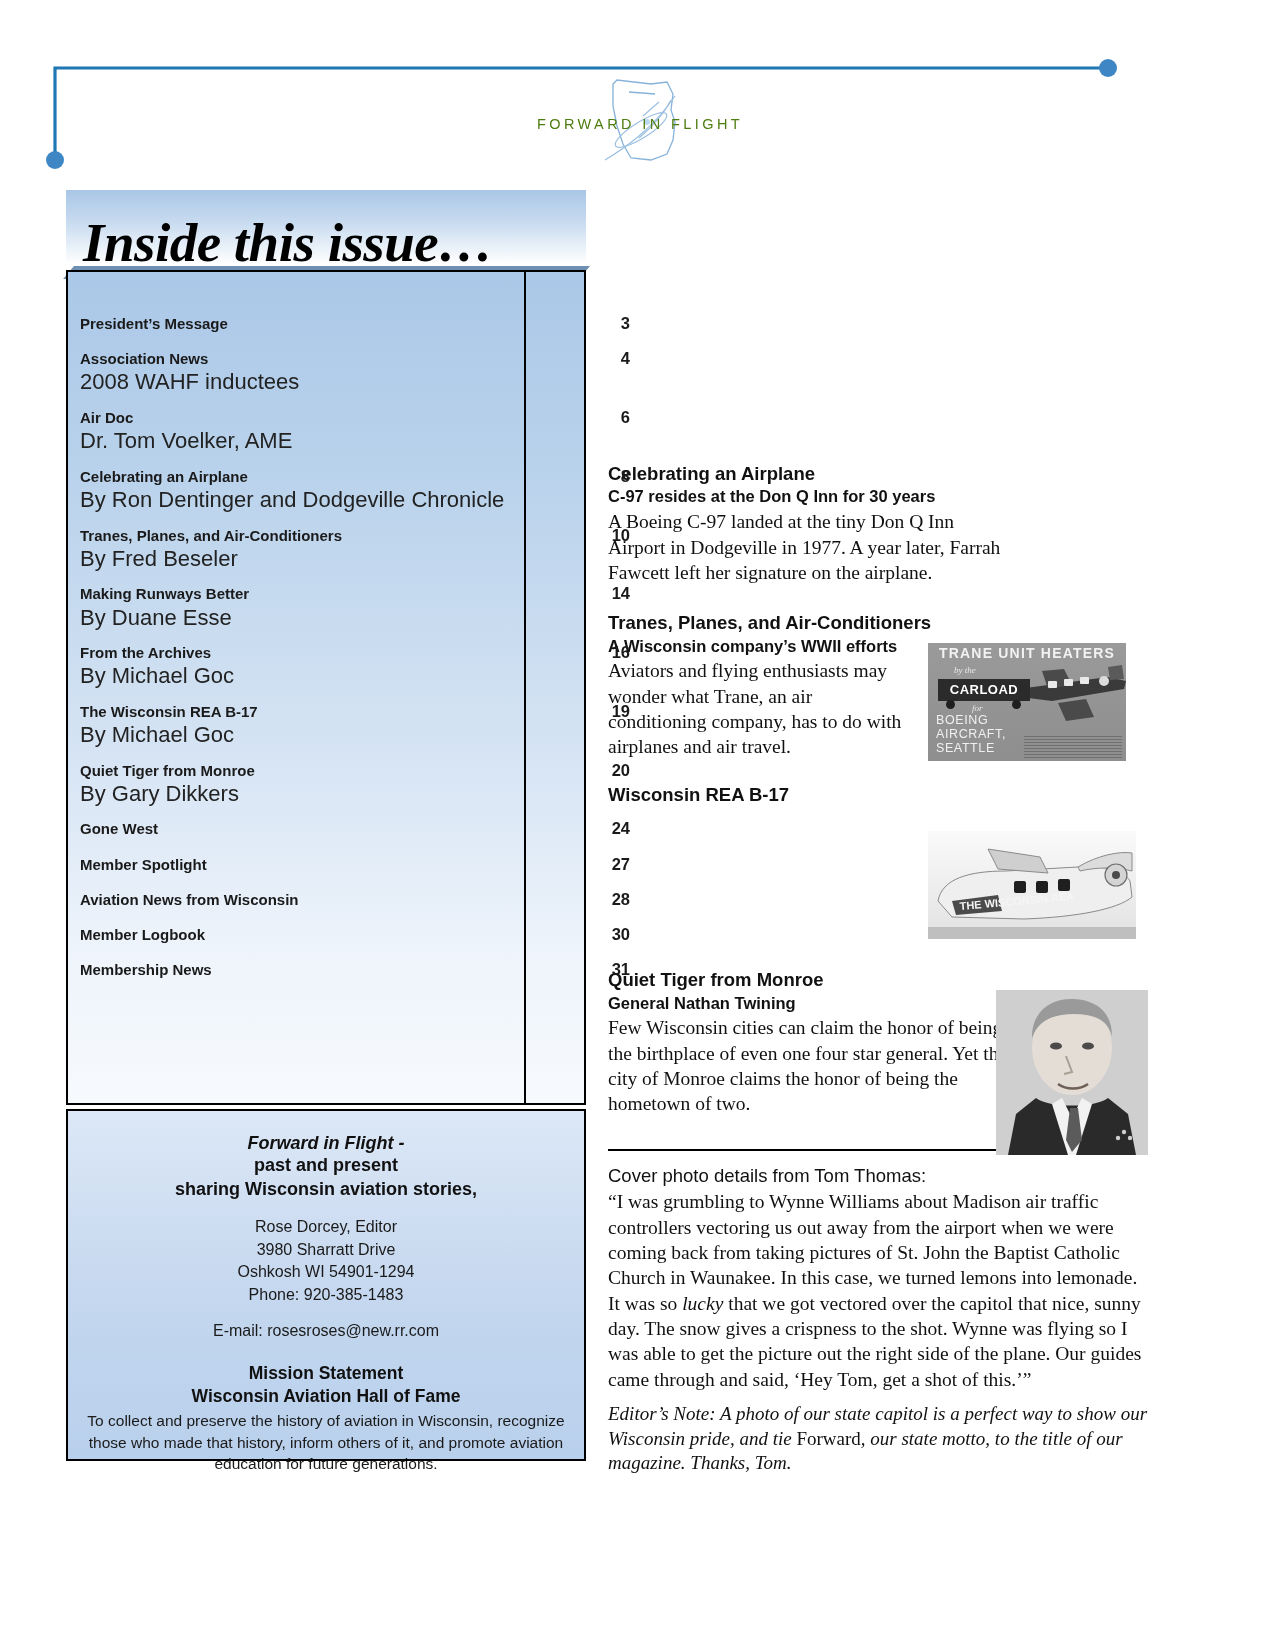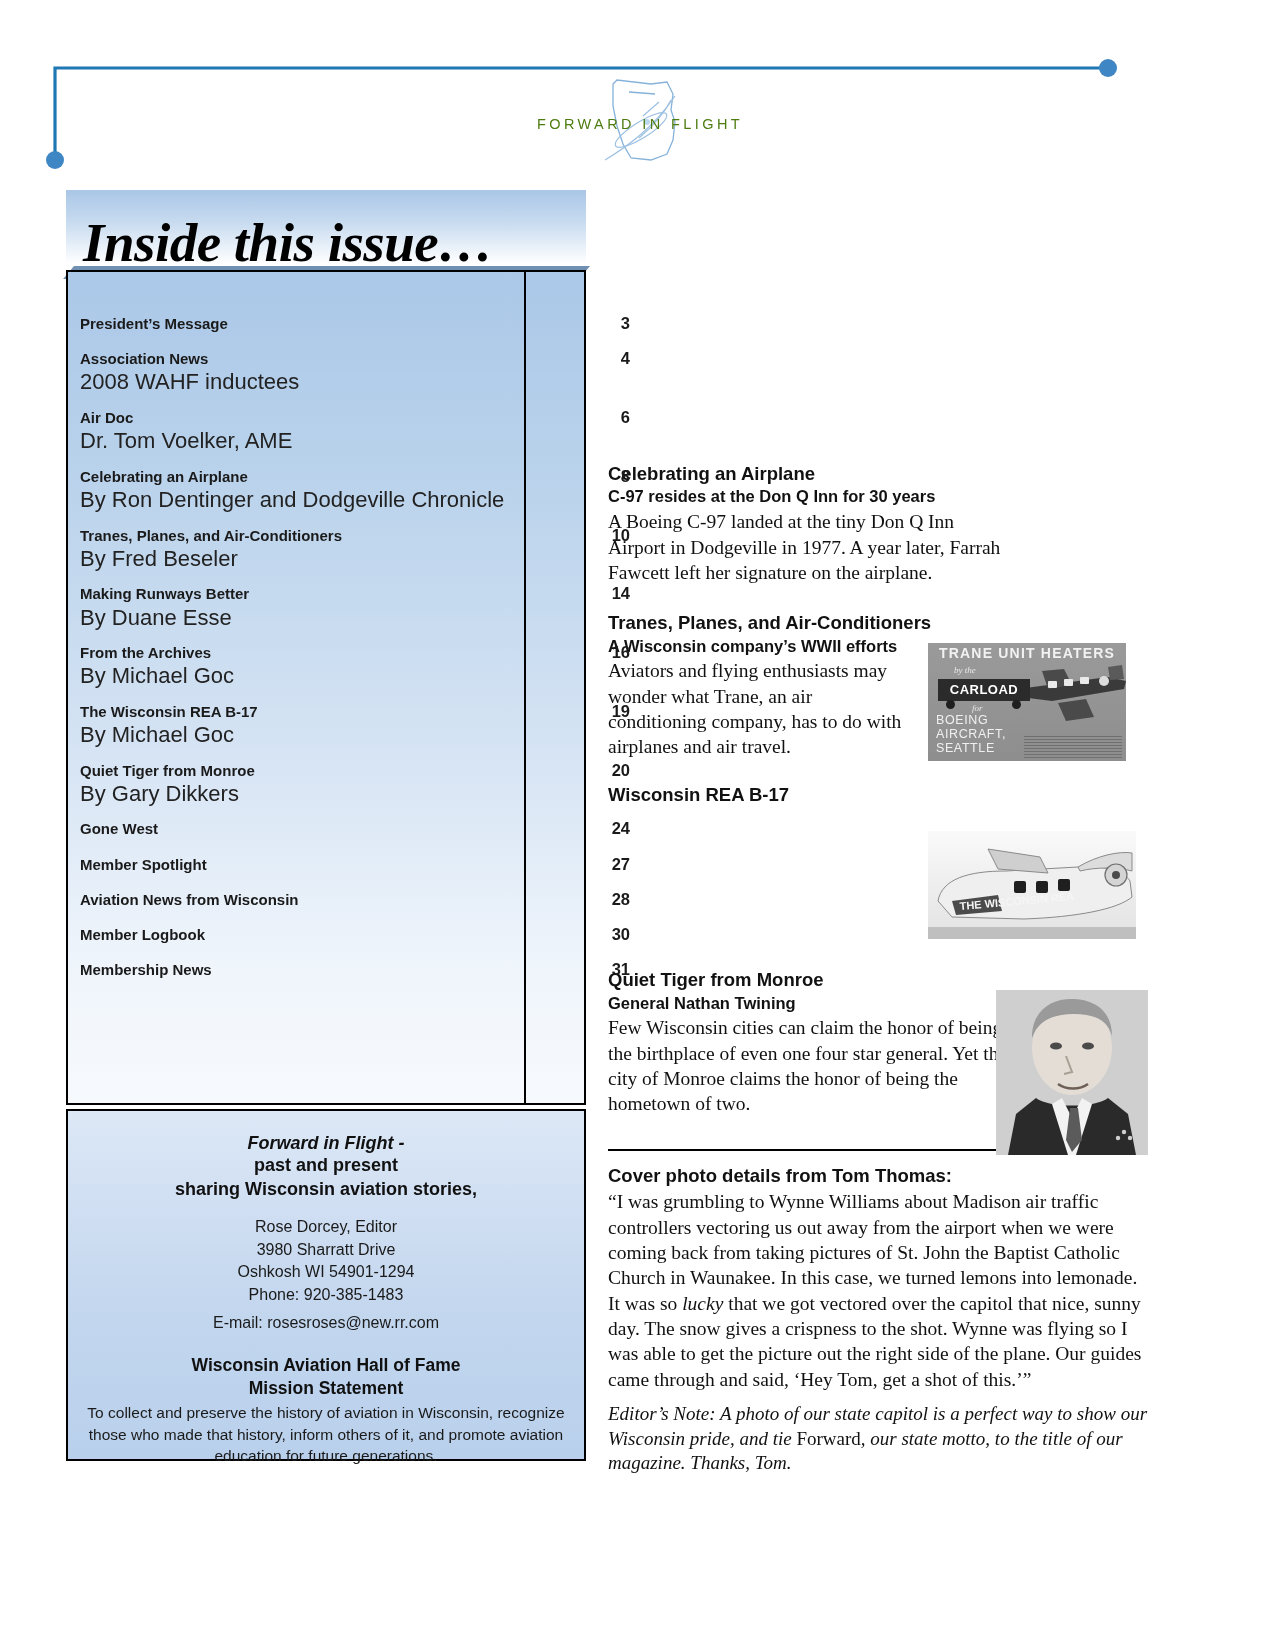--- a/index.html
+++ b/index.html
@@ -81,21 +81,21 @@
     margin-top:4px;
     border:2.5px solid #000;
     background:linear-gradient(to bottom,#dce8f6 0%,#cfdef2 30%,#c2d6ee 60%,#b9d0ec 100%);
     padding:22px 16px 20px 16px;
     text-align:center;
     height:352px;
   }
   .ff-line1 { font-size:18px; font-weight:700; font-style:italic; color:#111; }
   .ff-line2 { font-size:18px; font-weight:700; color:#111; line-height:1.33; }
   .addr { margin-top:14px; font-size:16px; color:#1a1a1a; line-height:1.42; }
-  .email { margin-top:7px; font-size:16px; color:#1a1a1a; }
+  .email { margin-top:15px; font-size:16px; color:#1a1a1a; }
   .mission-title { margin-top:22px; font-size:17.5px; font-weight:700; color:#111; line-height:1.33; }
   .mission-body { margin-top:2px; font-size:15.5px; color:#1a1a1a; line-height:1.38; }
 
   
   .right-col { position:absolute; left:608px; top:462px; width:540px; }
   .art { position:relative; margin-bottom:18px; }
   .art-h1 { font-size:18.5px; font-weight:700; color:#111; line-height:1.32; }
   .art-h2 { font-size:16.5px; font-weight:700; color:#111; line-height:1.32; }
   .art-body {
     font-family:"Liberation Serif", serif;
@@ -143,21 +143,21 @@
   
   .photo-b17 { width:208px; height:108px; top:48px; right:12px;
     background:#d8d8d8; }
   .photo-b17 .sky { position:absolute; inset:0; background:linear-gradient(to bottom,#fafafa,#e2e2e2); }
 
   
   .photo-gen { width:152px; height:165px; top:22px; right:0px; background:#c9c9c9; }
 
   .hr-rule { border:0; border-top:2px solid #000; margin:6px 0 14px 0; }
 
-  .cover-h { font-size:18.5px; font-weight:700; color:#111; }
+  .cover-h { font-size:18.5px; font-weight:400; color:#111; }
   .cover-body { font-family:"Liberation Serif", serif; font-size:19.5px; color:#111; line-height:1.30; margin-top:2px; }
   .editor-note { font-family:"Liberation Serif", serif; font-size:19px; color:#111; line-height:1.30; margin-top:10px; font-style:italic; }
   .editor-note .upright { font-style:normal; }
   em.it { font-style:italic; }
 </style>
 </head>
 <body>
 
 <svg class="deco" viewBox="0 0 1180 180">
   <path d="M55,160 L55,68 L1108,68" fill="none" stroke="#1f77b4" stroke-width="3.2"></path>
@@ -266,22 +266,22 @@
     <div class="ff-line2">past and present</div>
     <div class="ff-line2">sharing Wisconsin aviation stories,</div>
     <div class="addr">
       <div>Rose Dorcey, Editor</div>
       <div>3980 Sharratt Drive</div>
       <div>Oshkosh WI  54901-1294</div>
       <div>Phone: 920-385-1483</div>
     </div>
     <div class="email">E-mail: rosesroses@new.rr.com</div>
     <div class="mission-title">
+      <div>Mission Statement</div>
       <div>Wisconsin Aviation Hall of Fame</div>
-      <div>Mission Statement</div>
     </div>
     <div class="mission-body">To collect and preserve the history of aviation in Wisconsin, recognize those who made that history, inform others of it, and promote aviation education for future generations.</div>
   </div>
 </div>
 
 <div class="right-col">
 
   <div class="art" style="margin-bottom:26px;">
     <div class="art-h1">Celebrating an Airplane</div>
     <div class="art-h2">C-97 resides at the Don Q Inn for 30 years</div>

